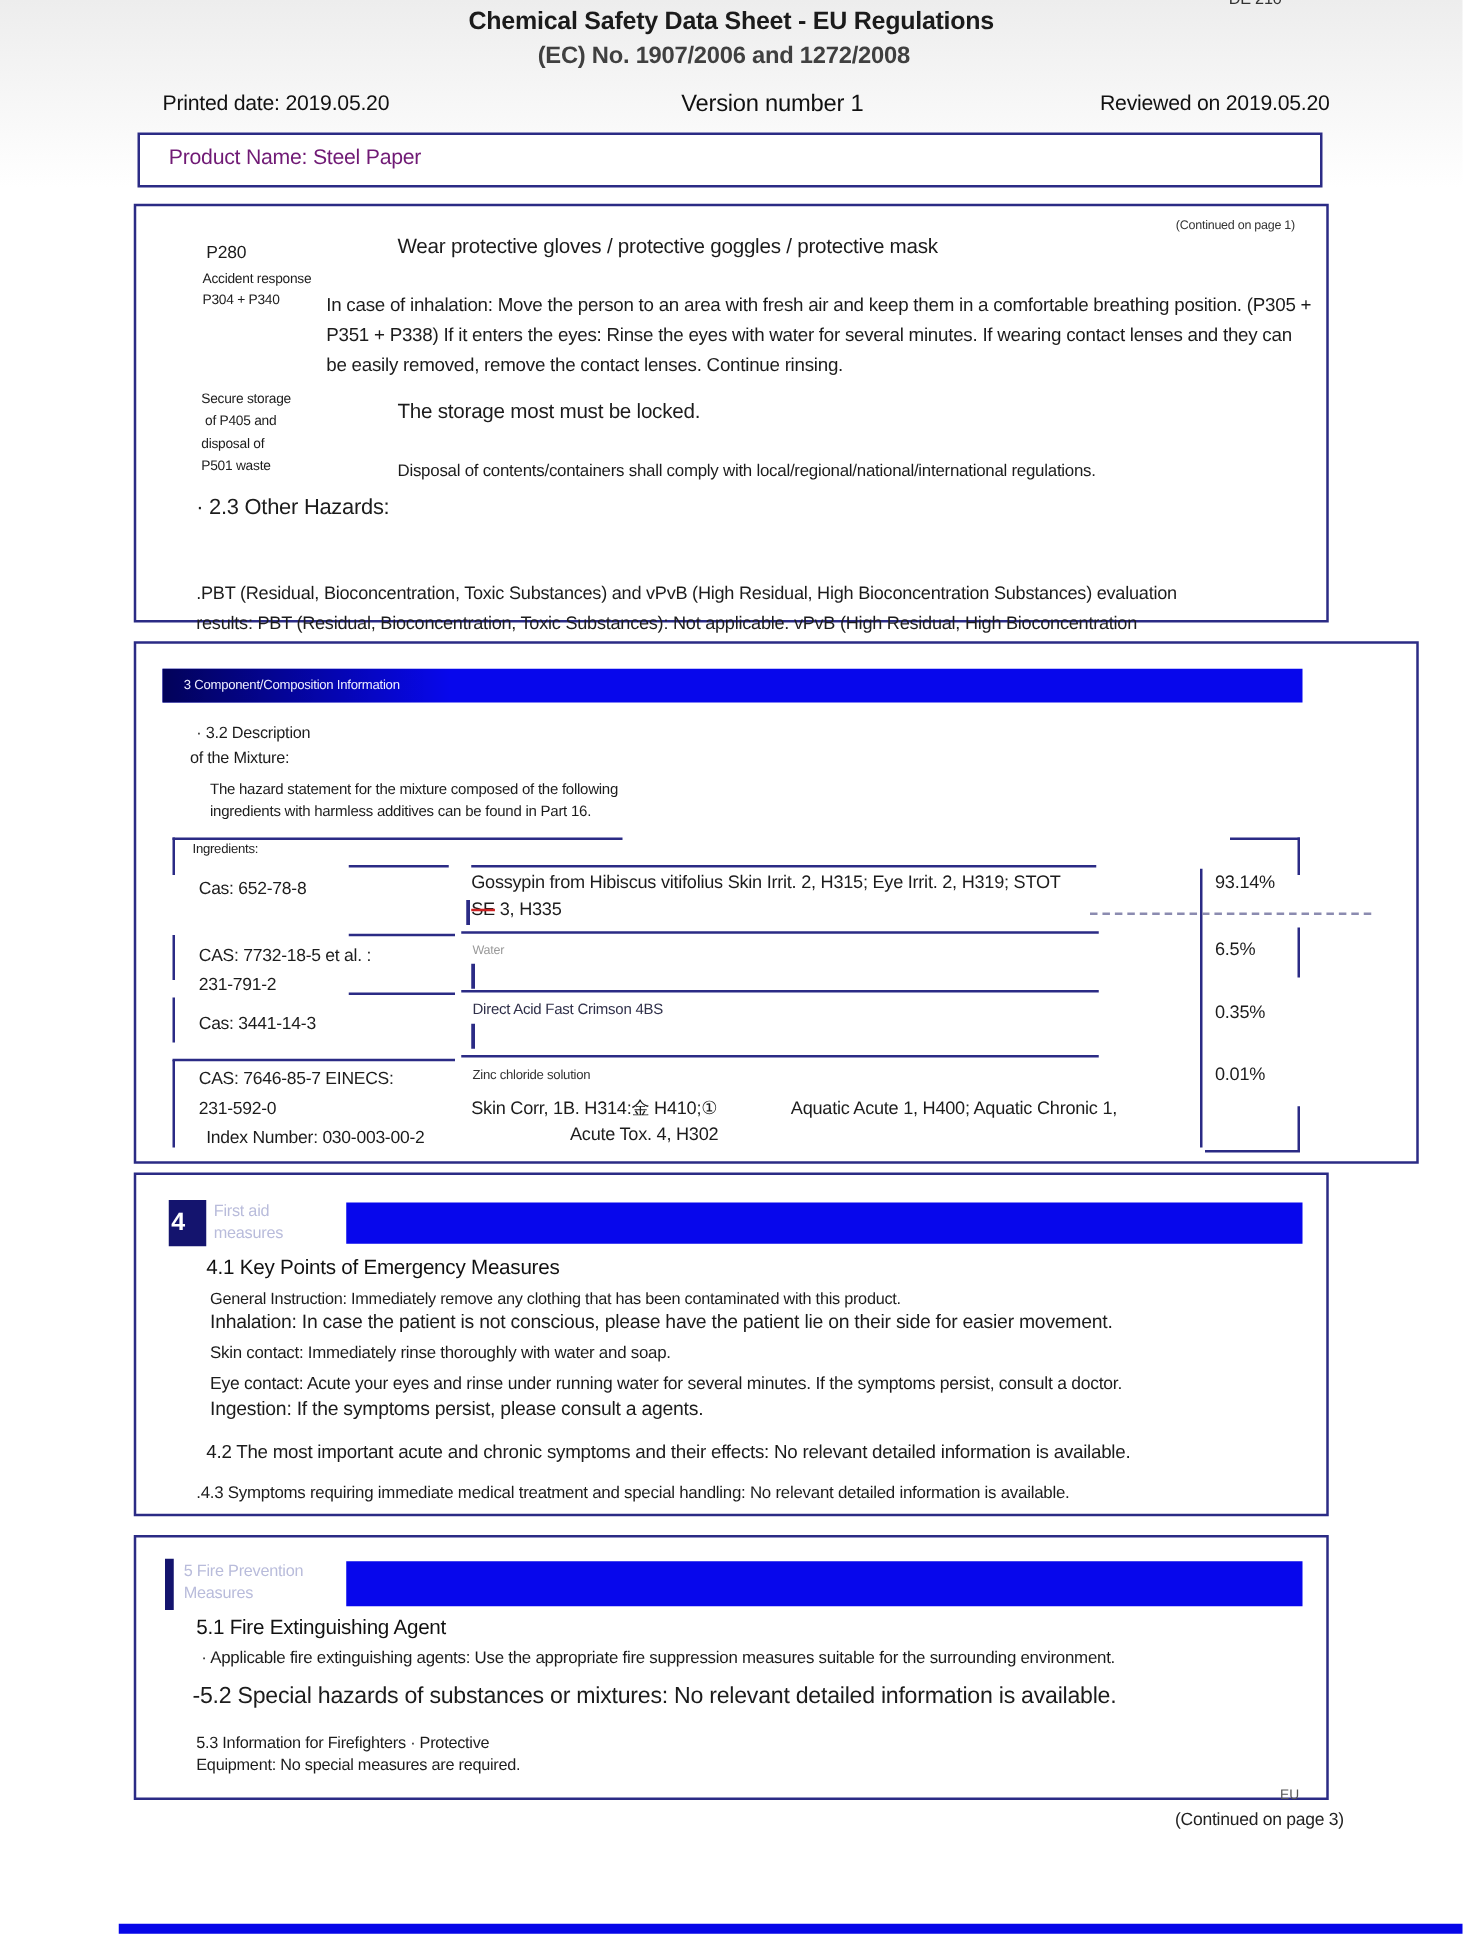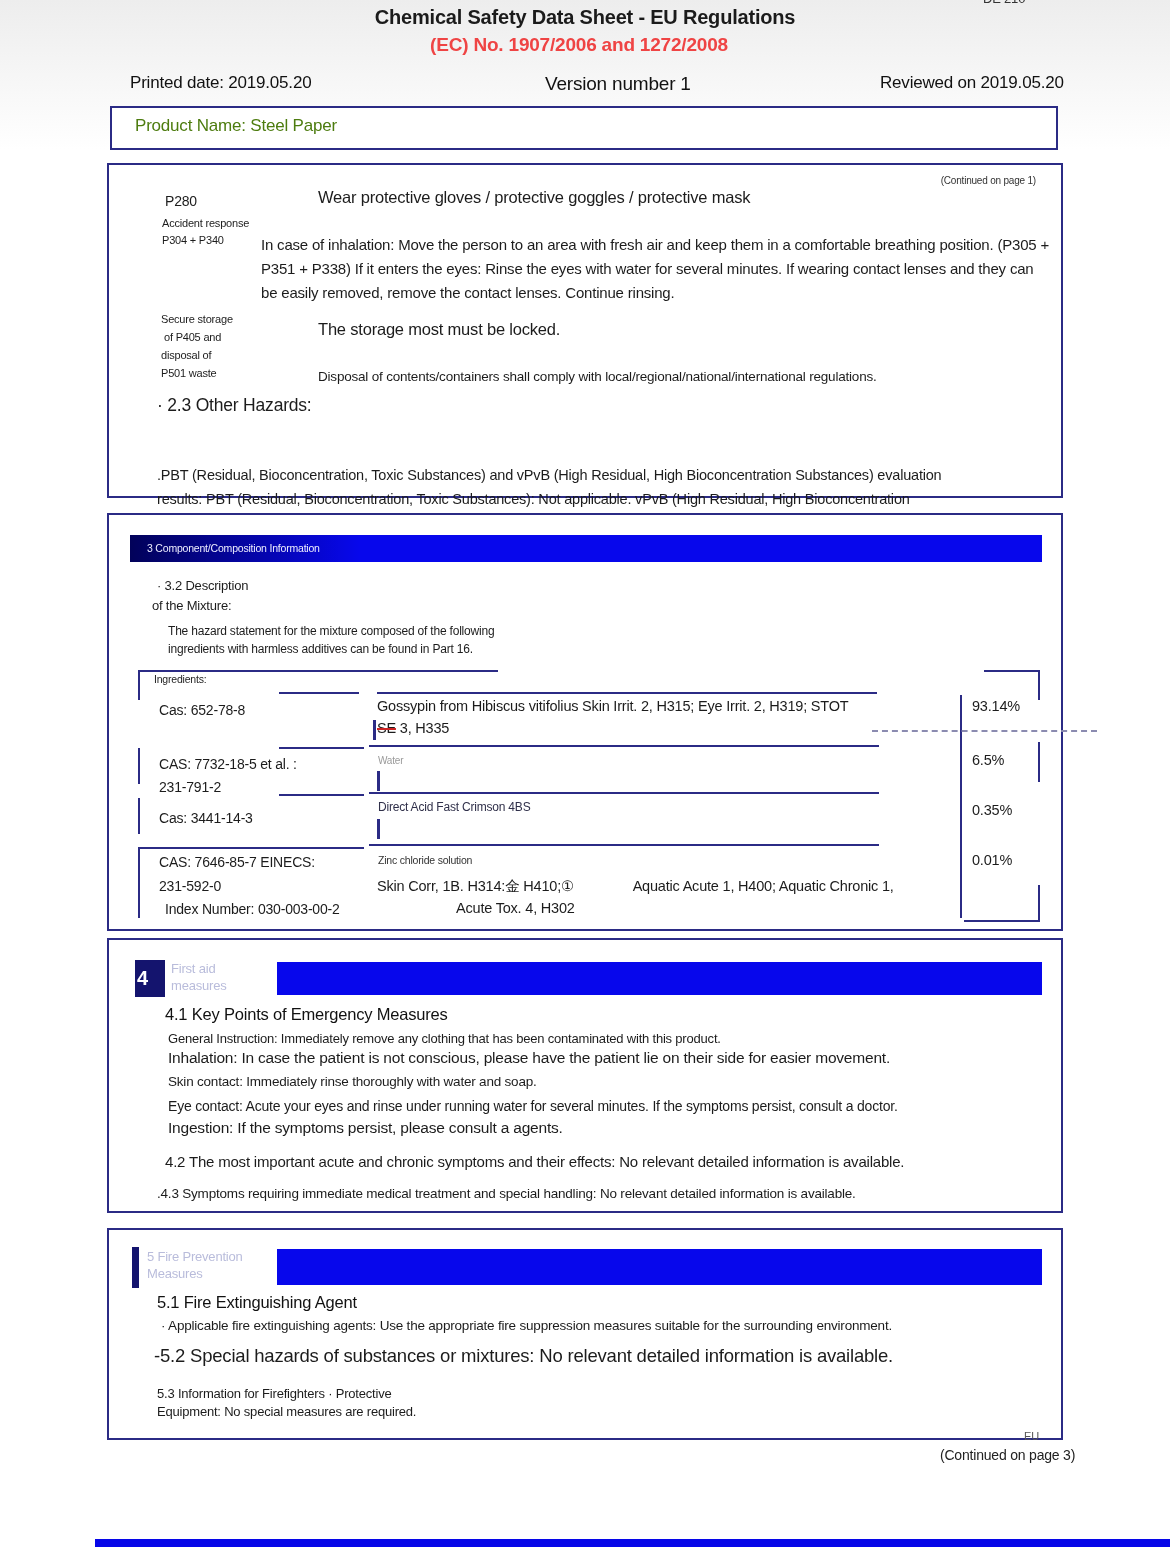--- a/index.html
+++ b/index.html
@@ -29,28 +29,28 @@
   .dashed { position:absolute; height:0; border-top:2px dashed #8b8bb0; }
   .se-strike { color:#1c1c1c; text-decoration:line-through; text-decoration-color:#cc2222; text-decoration-thickness:2px; }
   .corner-cut { overflow:visible; }
 </style>
 </head>
 <body>
 
 <div class="abs corner-cut" style="left:983px; top:-9px; font-size:13px; color:#333;">DE 210</div>
 
 <div class="abs" style="left:0; top:6px; width:1170px; text-align:center; font-size:20px; font-weight:700; color:#1b1b1b;">Chemical Safety Data Sheet - EU Regulations</div>
-<div class="abs" style="left:0; top:34px; width:1130px; text-align:center; font-size:19px; font-weight:600; color:#ef4444;padding-left:28px;">(EC) No. 1907/2006 and 1272/2008</div>
+<div class="abs" style="left:0; top:34px; width:1130px; text-align:center; font-size:19px; font-weight:600; color:#404040;padding-left:28px;">(EC) No. 1907/2006 and 1272/2008</div>
 
 <div class="abs" style="left:130px; top:73px; font-size:17px; color:#111;">Printed date: 2019.05.20</div>
 <div class="abs" style="left:545px; top:73px; font-size:19px; color:#111;">Version number 1</div>
 <div class="abs" style="left:880px; top:73px; font-size:17px; color:#111;">Reviewed on 2019.05.20</div>
 
 <div class="box" style="left:110px; top:106px; width:948px; height:44px;">
-  <div class="abs" style="left:23px; top:8px; font-size:17px; color:#4d7c0f;">Product Name: Steel Paper</div>
+  <div class="abs" style="left:23px; top:8px; font-size:17px; color:#701a75;">Product Name: Steel Paper</div>
 </div>
 
 <div class="box" style="left:107px; top:163px; width:956px; height:335px;">
   <div class="abs" style="right:25px; top:10px; font-size:10px; color:#333;">(Continued on page 1)</div>
 
   <div class="abs" style="left:56px; top:28px; font-size:14px;">P280</div>
   <div class="abs" style="left:209px; top:23px; font-size:16.5px;">Wear protective gloves / protective goggles / protective mask</div>
 
   <div class="abs" style="left:53px; top:52px; font-size:11px;">Accident response</div>
   <div class="abs" style="left:53px; top:69px; font-size:11px;">P304 + P340</div>
@@ -62,21 +62,21 @@
     <div>disposal of</div>
     <div>P501 waste</div>
   </div>
   <div class="abs" style="left:209px; top:155px; font-size:16.5px;">The storage most must be locked.</div>
   <div class="abs" style="left:209px; top:204px; font-size:13.5px;">Disposal of contents/containers shall comply with local/regional/national/international regulations.</div>
 
   <div class="abs" style="left:48px; top:230px; font-size:17.5px;">· 2.3 Other Hazards:</div>
   <div class="abs" style="left:48px; top:255px; width:790px; font-size:14.5px; line-height:23.5px;margin-top:44px;">.PBT (Residual, Bioconcentration, Toxic Substances) and vPvB (High Residual, High Bioconcentration Substances) evaluation results: PBT (Residual, Bioconcentration, Toxic Substances): Not applicable. vPvB (High Residual, High Bioconcentration Substances): Not applicable.</div>
 </div>
 
-<div class="box" style="left:107px; top:513px; width:956px; height:418px;">
+<div class="box" style="left:107px; top:513px; width:1028px; height:418px;">
 
   <div class="bluebar" style="left:21px; top:20px; width:912px; height:27px;">
     <div class="abs" style="left:0; top:0; width:230px; height:27px; background:linear-gradient(90deg, rgba(0,0,40,0.75), rgba(0,0,40,0));"></div>
     <div class="abs" style="left:17px; top:7px; font-size:10.5px; color:#eef; position:absolute;">3 Component/Composition Information</div>
   </div>
 
   <div class="abs" style="left:48px; top:63px; font-size:13px;">· 3.2 Description</div>
   <div class="abs" style="left:43px; top:83px; font-size:13px;">of the Mixture:</div>
   <div class="abs" style="left:59px; top:109px; font-size:12px;">The hazard statement for the mixture composed of the following</div>
   <div class="abs" style="left:59px; top:127px; font-size:12px;">ingredients with harmless additives can be found in Part 16.</div>

